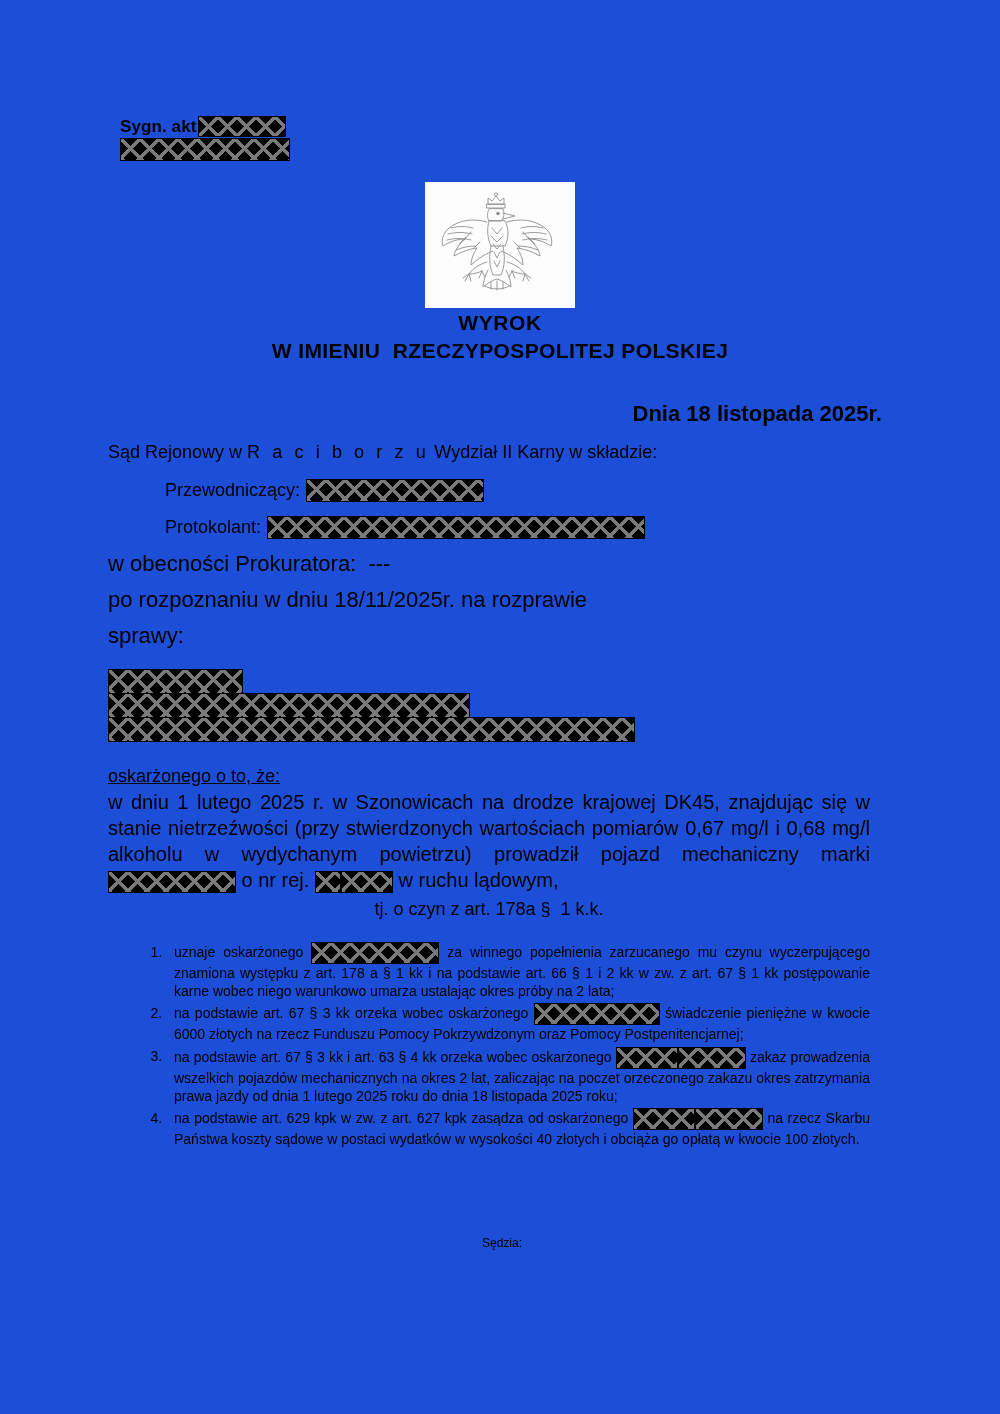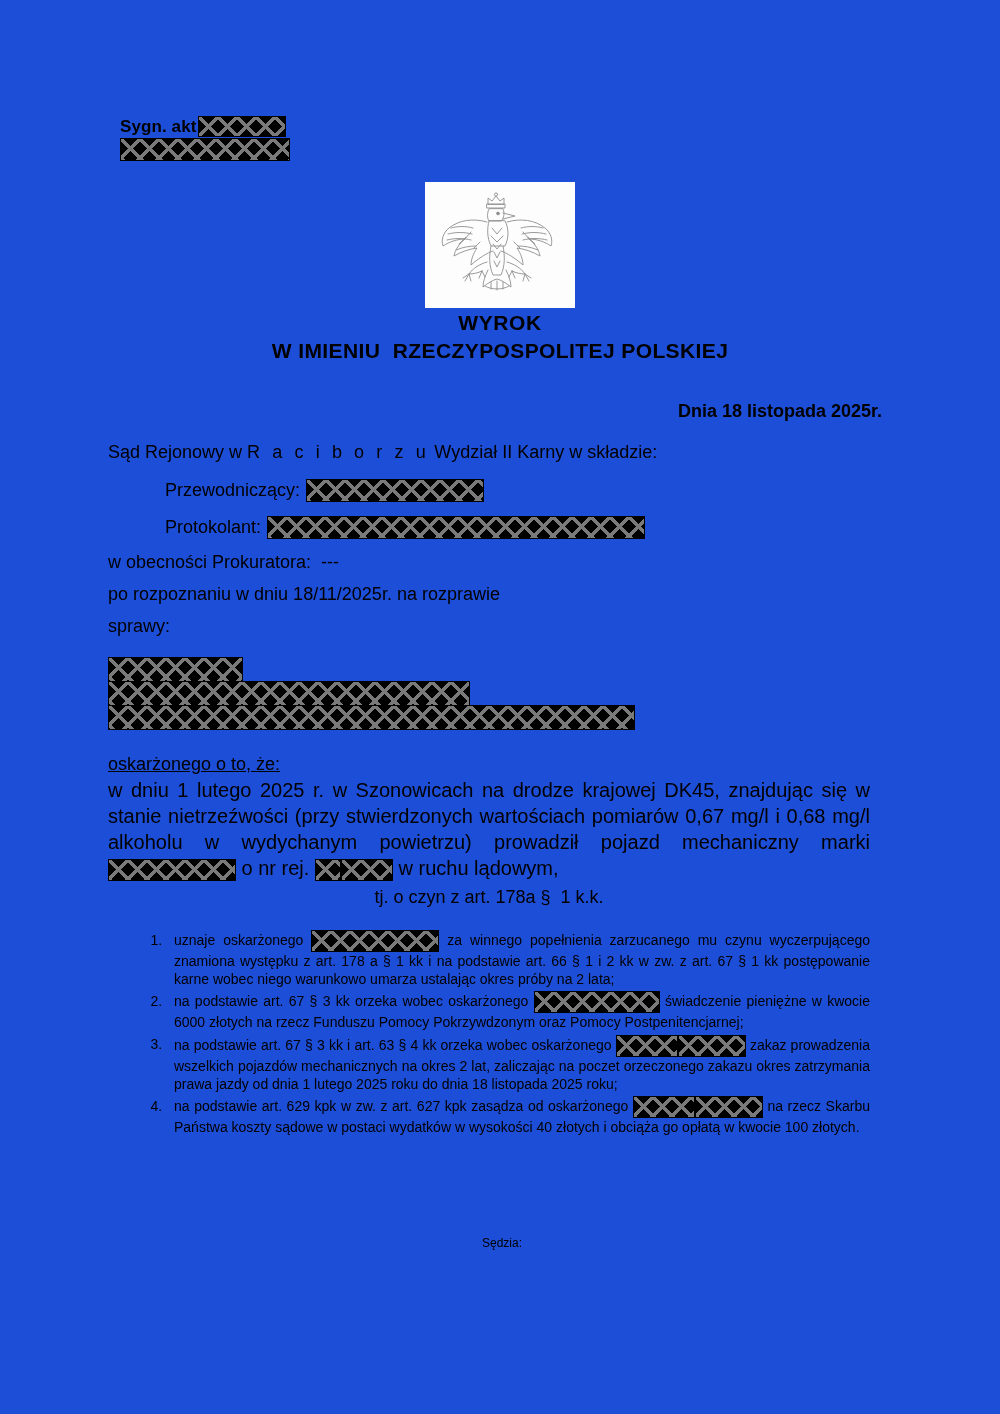--- a/index.html
+++ b/index.html
@@ -90,21 +90,21 @@
     line-height: 1.25;
     margin-top: 2px;
     white-space: pre;
   }
 
   
   .date-line {
     position: absolute;
     right: 118px;
     top: 401px;
-    font-size: 18px;
+    font-size: 22px;
     font-weight: bold;
     white-space: nowrap;
   }
 
   
   .body-area {
     position: absolute;
     left: 108px;
     top: 443px;
     width: 762px;
@@ -128,21 +128,21 @@
     text-align: right;
   }
   .role-label {
     font-size: 18px;
     white-space: nowrap;
   }
   .role-r-chair { width: 178px; height: 23px; margin-left: 6px; }
   .role-r-prot  { width: 378px; height: 23px; margin-left: 6px; }
 
   .plain-line {
-    font-size: 18px;
+    font-size: 22px;
     margin-top: 14px;
     white-space: pre;
   }
 
   
   .def-stack {
     margin-top: 22px;
   }
   .def-stack .redact { display: block; }
   .def-r1 { width: 135px; height: 25px; }

